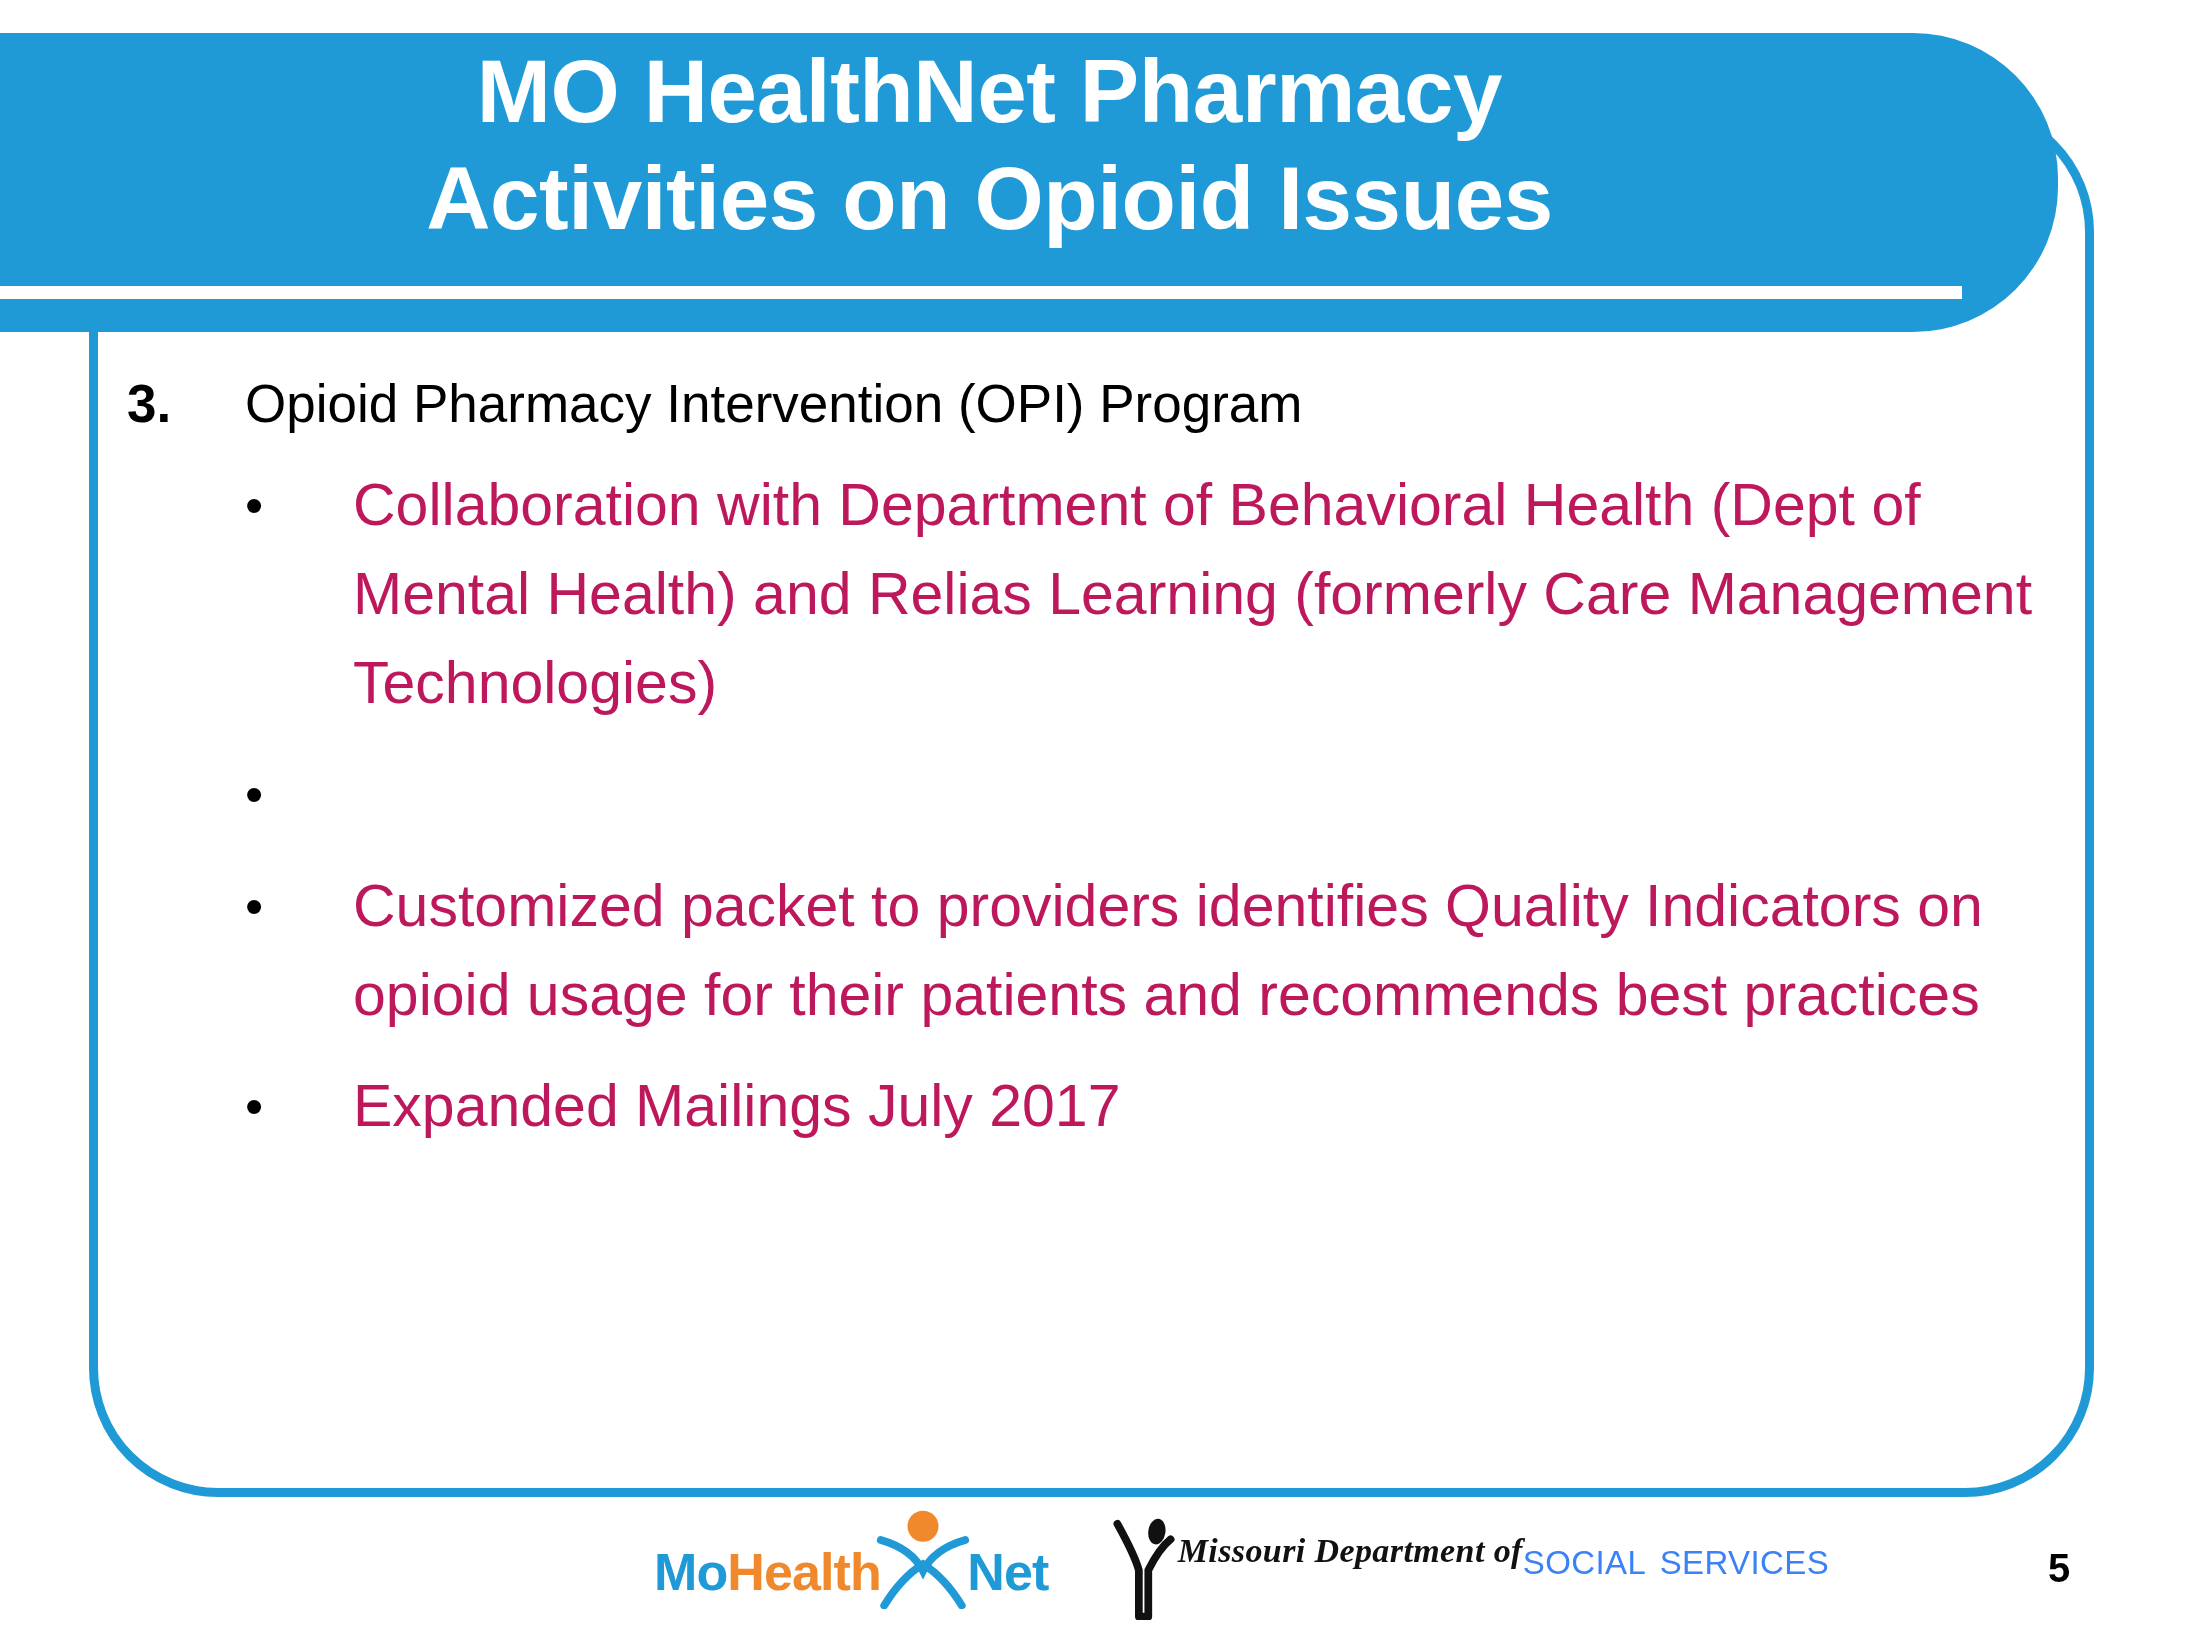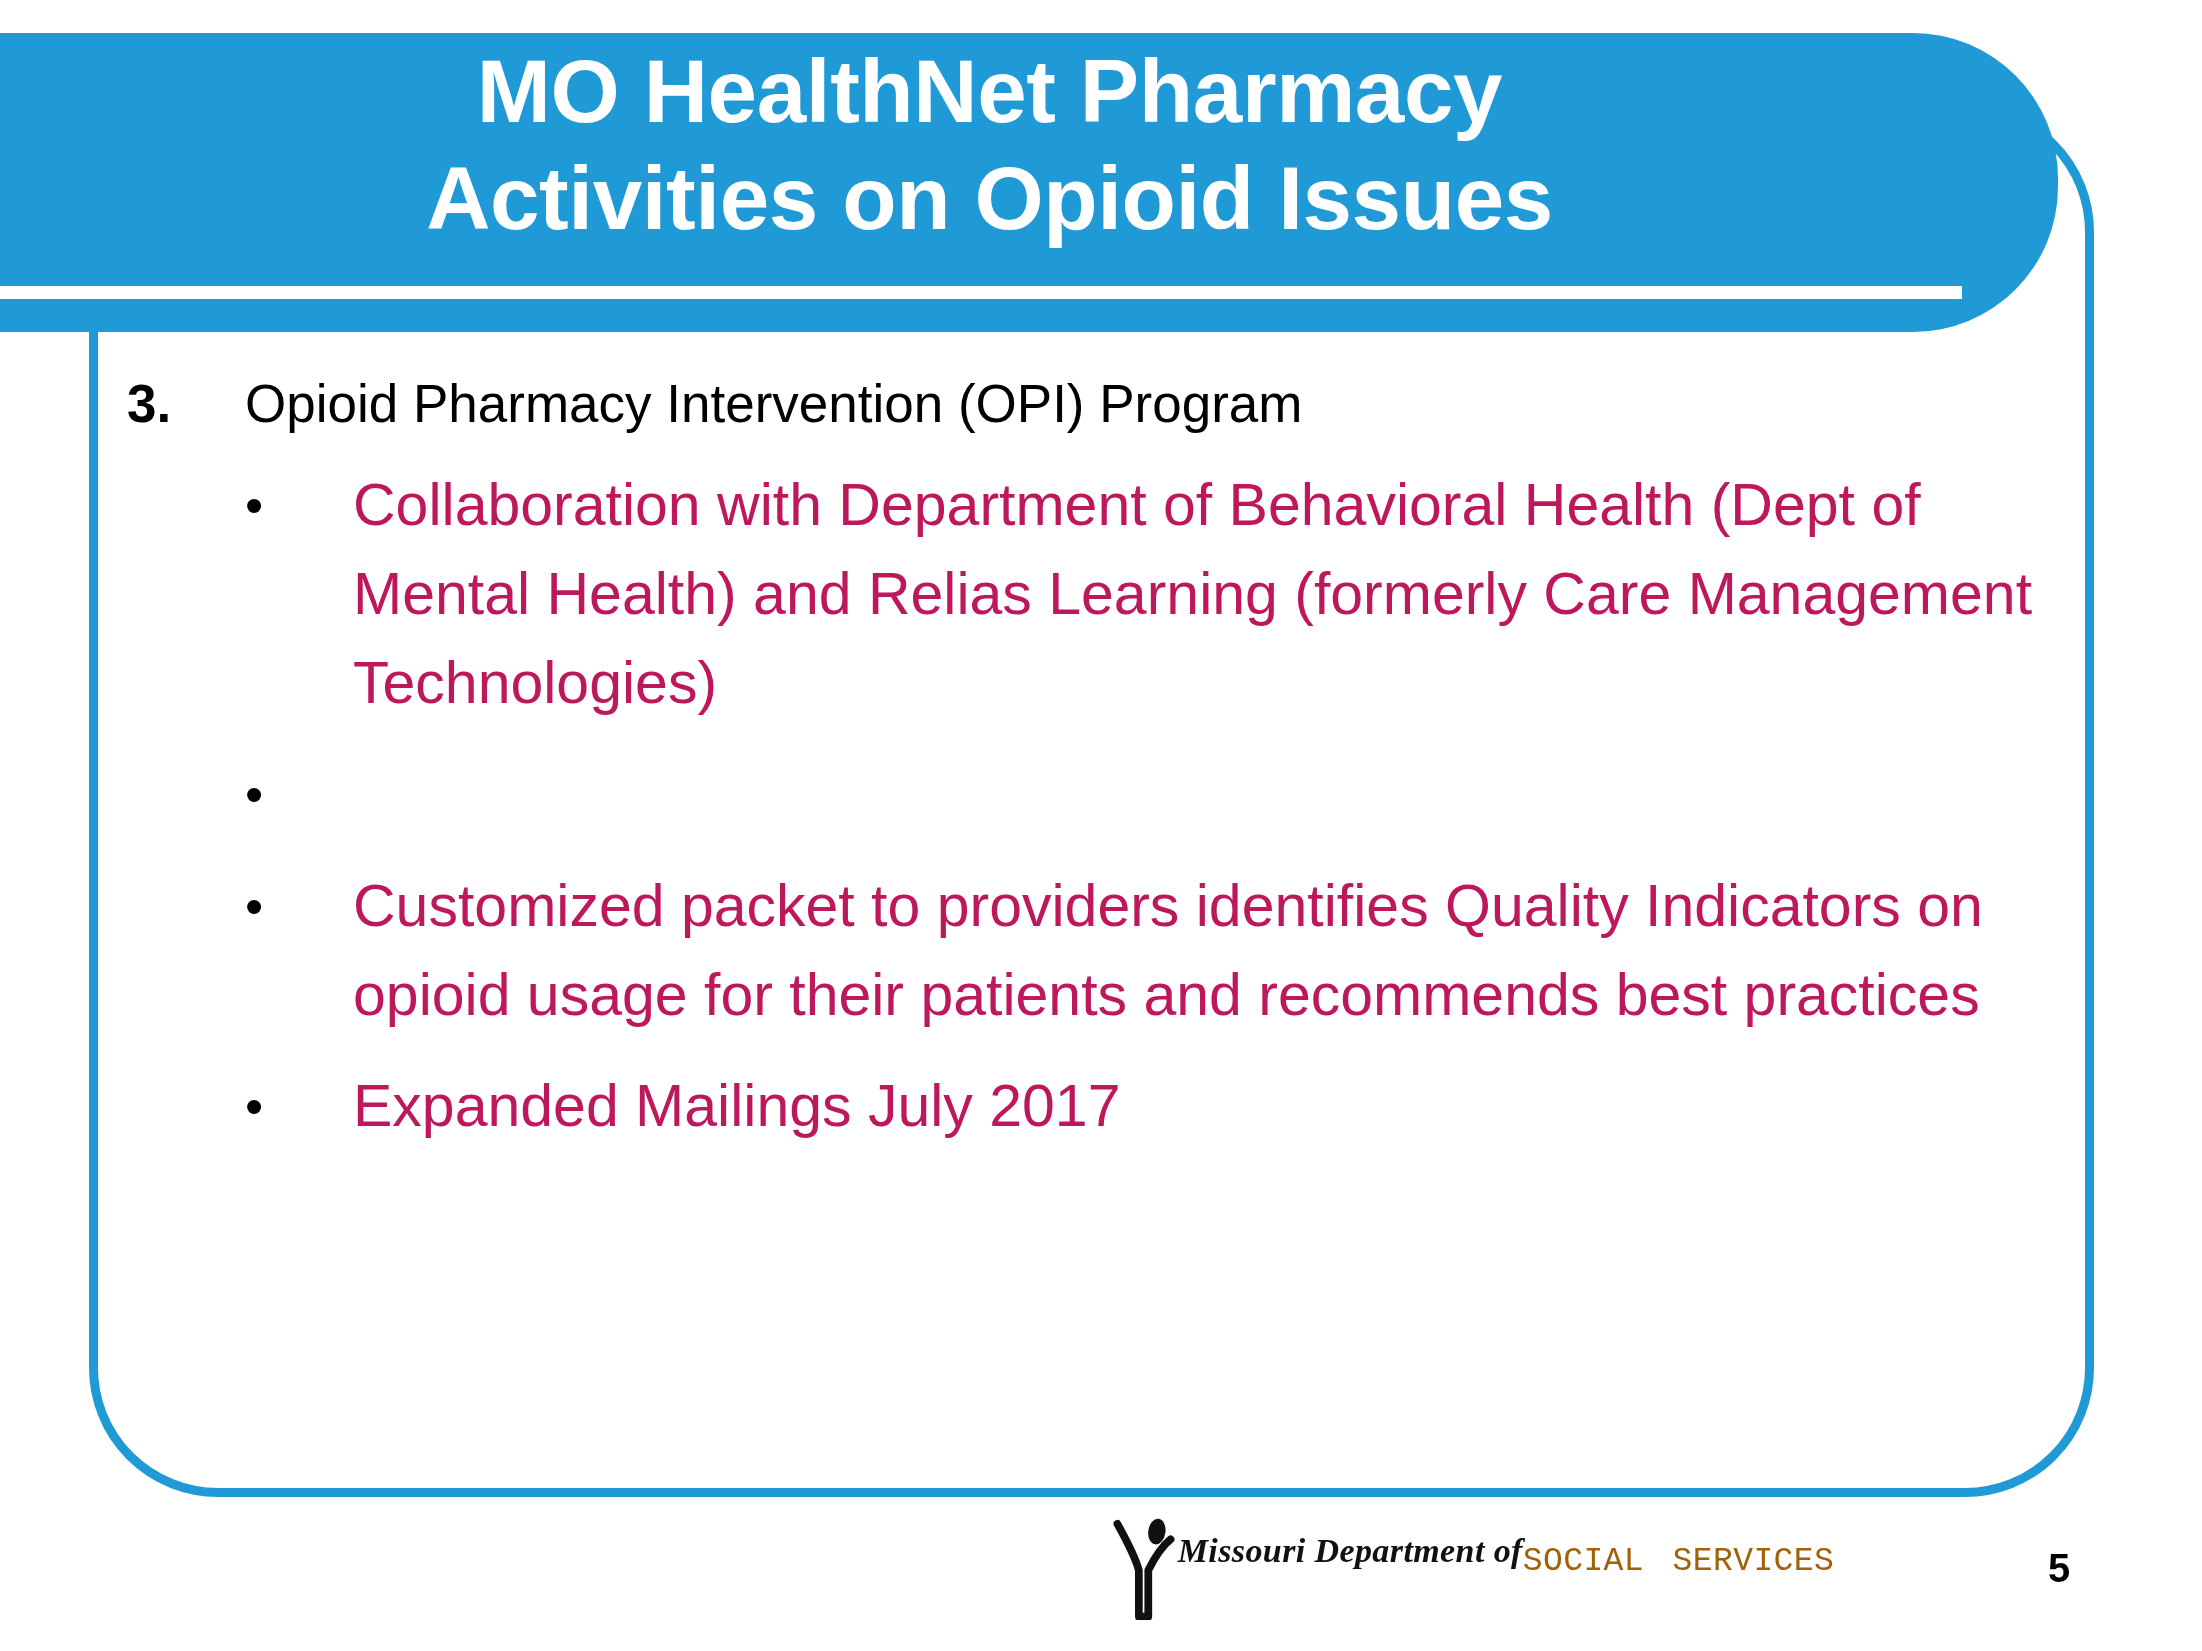--- a/index.html
+++ b/index.html
@@ -188,24 +188,24 @@
   .dss-line1 {
     font-family: "Liberation Serif", serif;
     font-style: italic;
     font-weight: bold;
     font-size: 34px;
     line-height: 36px;
     color: #111111;
     letter-spacing: 0.4px;
   }
   .dss-line2 {
-    font-family: Liberation Mono, monospace;
+    font-family: Liberation Sans, sans-serif;
     font-size: 47px;
     line-height: 50px;
-    color: #a16207;
+    color: #3b82f6;
     letter-spacing: 0.4px;
     font-variant: small-caps;
     text-transform: lowercase;
   }
 
   .page-number {
     position: absolute;
     left: 2048px;
     top: 34px;
     font-size: 40px;
@@ -248,20 +248,33 @@
       </li>
       <li class="bullet-item">
         <span class="bullet-dot">•</span>
         <span class="bullet-text">Expanded Mailings July 2017</span>
       </li>
     </ul>
   </div>
 
   <div class="footer">
 
+    <div class="logo-mohealthnet">
+      <span class="mhn-word mhn-mo">Mo</span>
+      <span class="mhn-word mhn-health">Health</span>
+      <span class="mhn-figure">
+        <svg width="102" height="100" viewBox="0 0 118 116" xmlns="http://www.w3.org/2000/svg">
+          <circle cx="59" cy="20" r="18" fill="#F0892B"></circle>
+          <path d="M10 36 C38 44 52 58 59 72 C66 58 80 44 108 36" stroke="#1F9AD6" stroke-width="9" fill="none" stroke-linecap="round"></path>
+          <path d="M14 112 C30 86 46 72 59 64 C72 72 88 86 104 112" stroke="#1F9AD6" stroke-width="9" fill="none" stroke-linecap="round"></path>
+          <circle cx="59" cy="68" r="6" fill="#1F9AD6"></circle>
+        </svg>
+      </span>
+      <span class="mhn-word mhn-net">Net</span>
+    </div>
 
     <div class="logo-dss">
       <span class="dss-figure">
         <svg width="64" height="103" viewBox="0 0 74 120" xmlns="http://www.w3.org/2000/svg">
           <ellipse cx="52" cy="17" rx="10" ry="15" fill="#111111" transform="rotate(8 52 17)"></ellipse>
           <path d="M6 8 C16 26 26 44 31 62 L31 116 L42 116 L42 62 C50 46 58 34 68 26" stroke="#111111" stroke-width="9" fill="none" stroke-linecap="round" stroke-linejoin="round"></path>
         </svg>
       </span>
       <span class="dss-text">
         <span class="dss-line1">Missouri Department of</span>

